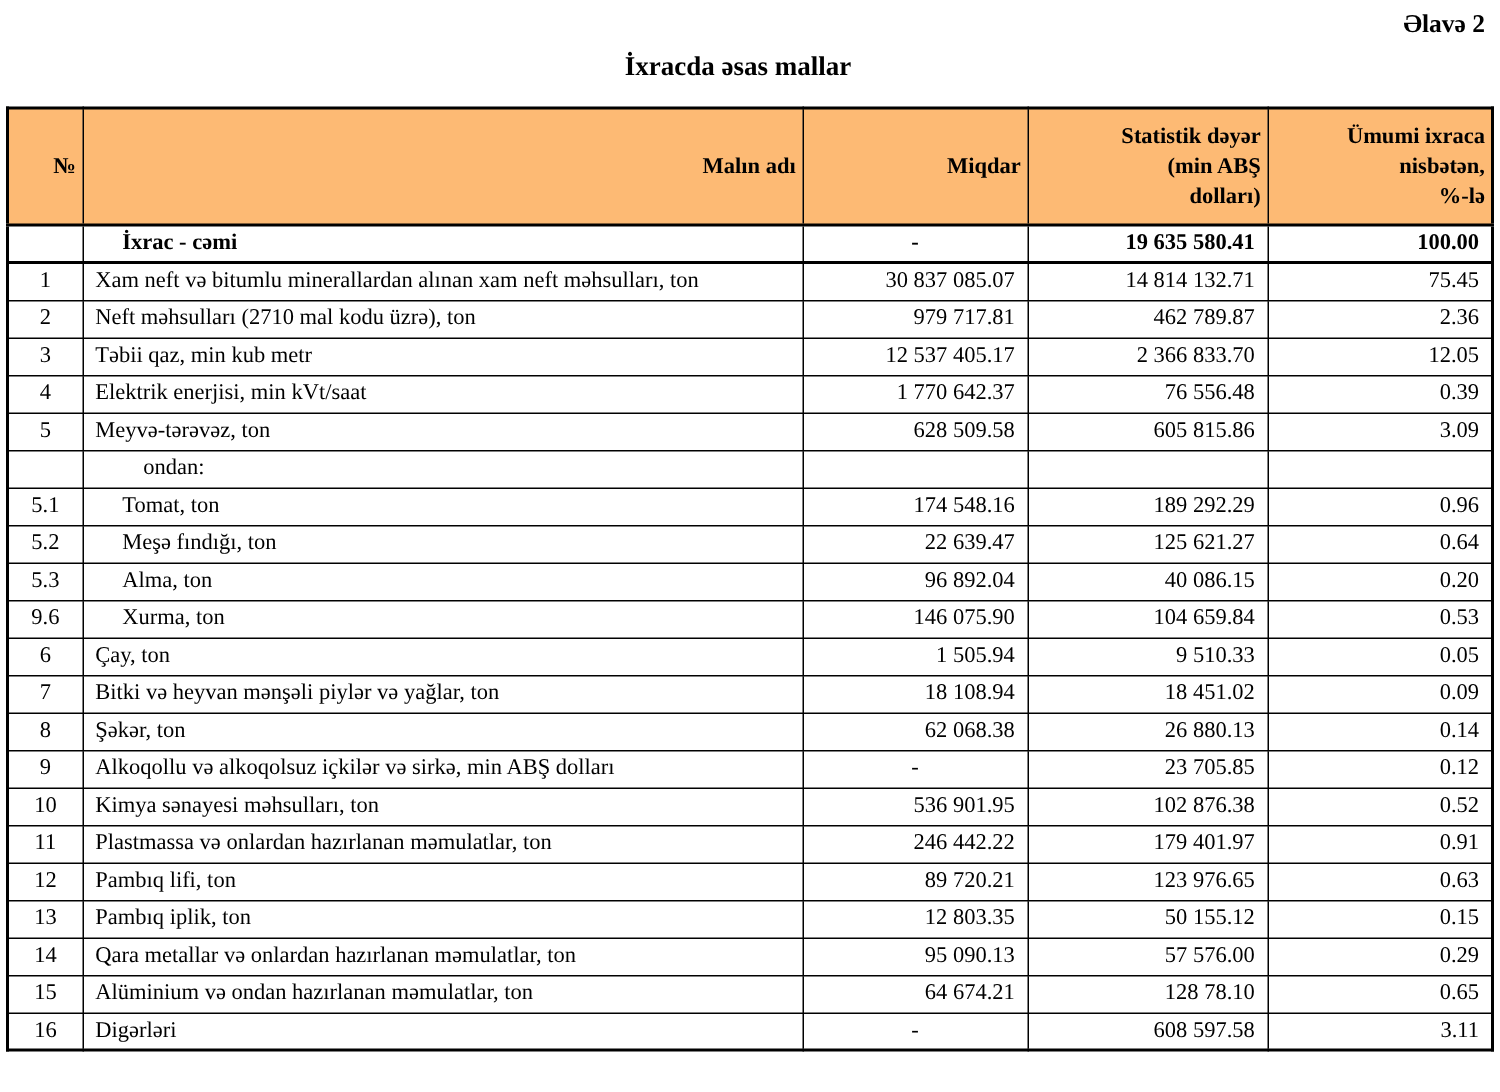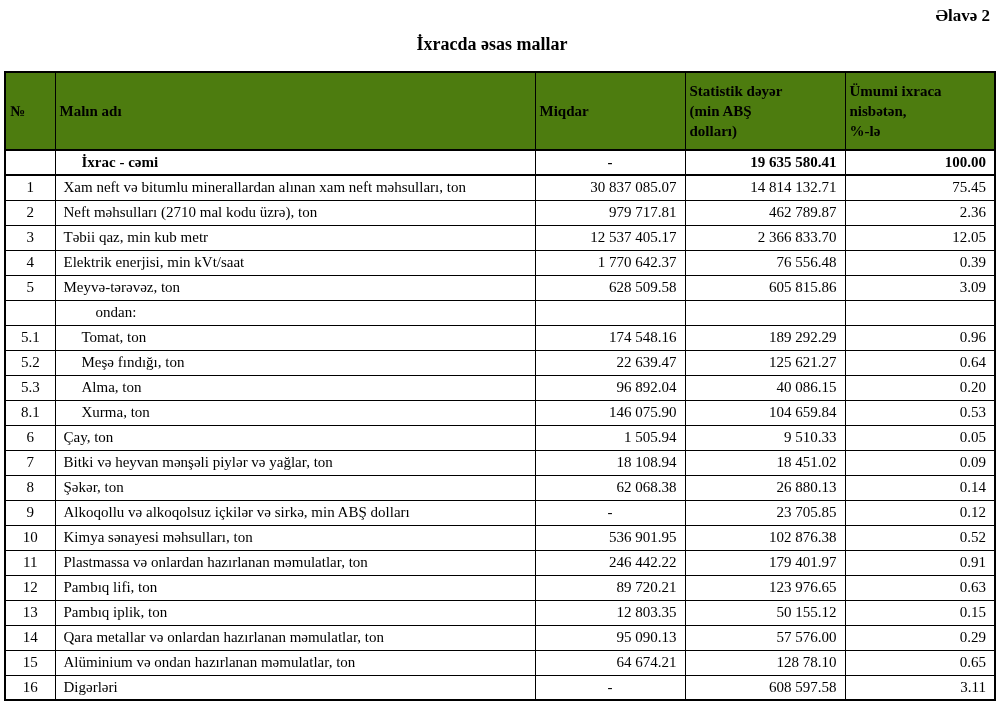--- a/index.html
+++ b/index.html
@@ -28,23 +28,23 @@
     margin: 0 auto;
     width: 990px;
     table-layout: fixed;
     border: 2px solid #000;
   }
   .export-table th, .export-table td {
     border: 1px solid #000;
     font-size: 15px;
   }
   .export-table thead th {
-    background: #4d7c0f;
+    background: #fdba74;
     font-weight: bold;
-    text-align: left;
+    text-align: right;
     vertical-align: middle;
     white-space: pre-line;
     height: 78px;
     line-height: 1.35;
     border-bottom: 2px solid #000;
     padding: 2px 4px;
   }
   .export-table td {
     height: 25px;
     padding: 1px 8px;
@@ -158,21 +158,21 @@
           <td class="col-pct">0.64</td>
         </tr>
         <tr>
           <td class="col-no">5.3</td>
           <td class="col-name indent-1">Alma, ton</td>
           <td class="col-qty">96 892.04</td>
           <td class="col-value">40 086.15</td>
           <td class="col-pct">0.20</td>
         </tr>
         <tr>
-          <td class="col-no">8.1</td>
+          <td class="col-no">9.6</td>
           <td class="col-name indent-1">Xurma, ton</td>
           <td class="col-qty">146 075.90</td>
           <td class="col-value">104 659.84</td>
           <td class="col-pct">0.53</td>
         </tr>
         <tr>
           <td class="col-no">6</td>
           <td class="col-name">Çay, ton</td>
           <td class="col-qty">1 505.94</td>
           <td class="col-value">9 510.33</td>

